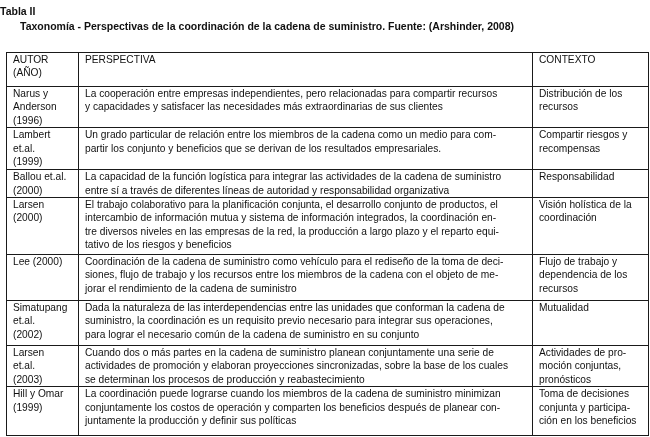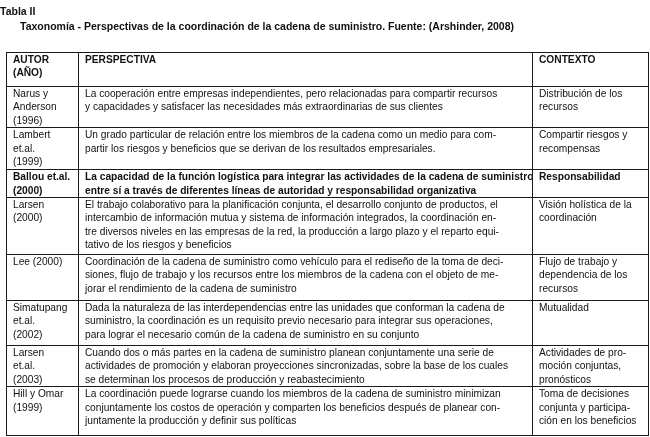--- a/index.html
+++ b/index.html
@@ -23,29 +23,29 @@
       font-size: 10.2px;
       line-height: 13.4px;
     }
     td, th {
       border: 1px solid #1a1a1a;
       vertical-align: top;
       padding: 0 5px 0 6px;
       text-align: left;
       overflow: hidden;
     }
-    th { font-weight: bold; }
+    th { font-weight: normal; }
     col.c1 { width: 72px; }
     col.c2 { width: 454px; }
     col.c3 { width: 116px; }
     td.ctx { text-align: justify; }
     tr.h0 { height: 34px; }
     tr.h1 { height: 39px; }
     tr.h2 { height: 42px; padding-left: 7px; }
-    tr.h3 { height: 26px; font-weight: bold; }
+    tr.h3 { height: 26px; }
     tr.h4 { height: 57px; }
     tr.h5 { height: 46px; }
     tr.h6 { height: 45px; }
     tr.h7 { height: 37px; }
     tr.h8 { height: 49px; margin-top: 45px; }
     .line { display: block; white-space: nowrap; }
   </style>
 </head>
 <body>
 
@@ -85,21 +85,21 @@
         </td>
       </tr>
       <tr class="h2">
         <td>
           <span class="line">Lambert</span>
           <span class="line">et.al.</span>
           <span class="line">(1999)</span>
         </td>
         <td>
           <span class="line">Un grado particular de relación entre los miembros de la cadena como un medio para com-</span>
-          <span class="line">partir los riesgos y beneficios que se derivan de los resultados empresariales.</span>
+          <span class="line">partir los conjunto y beneficios que se derivan de los resultados empresariales.</span>
         </td>
         <td class="ctx">
           <span class="line">Compartir riesgos y</span>
           <span class="line">recompensas</span>
         </td>
       </tr>
       <tr class="h3">
         <td>
           <span class="line">Ballou et.al.</span>
           <span class="line">(2000)</span>

